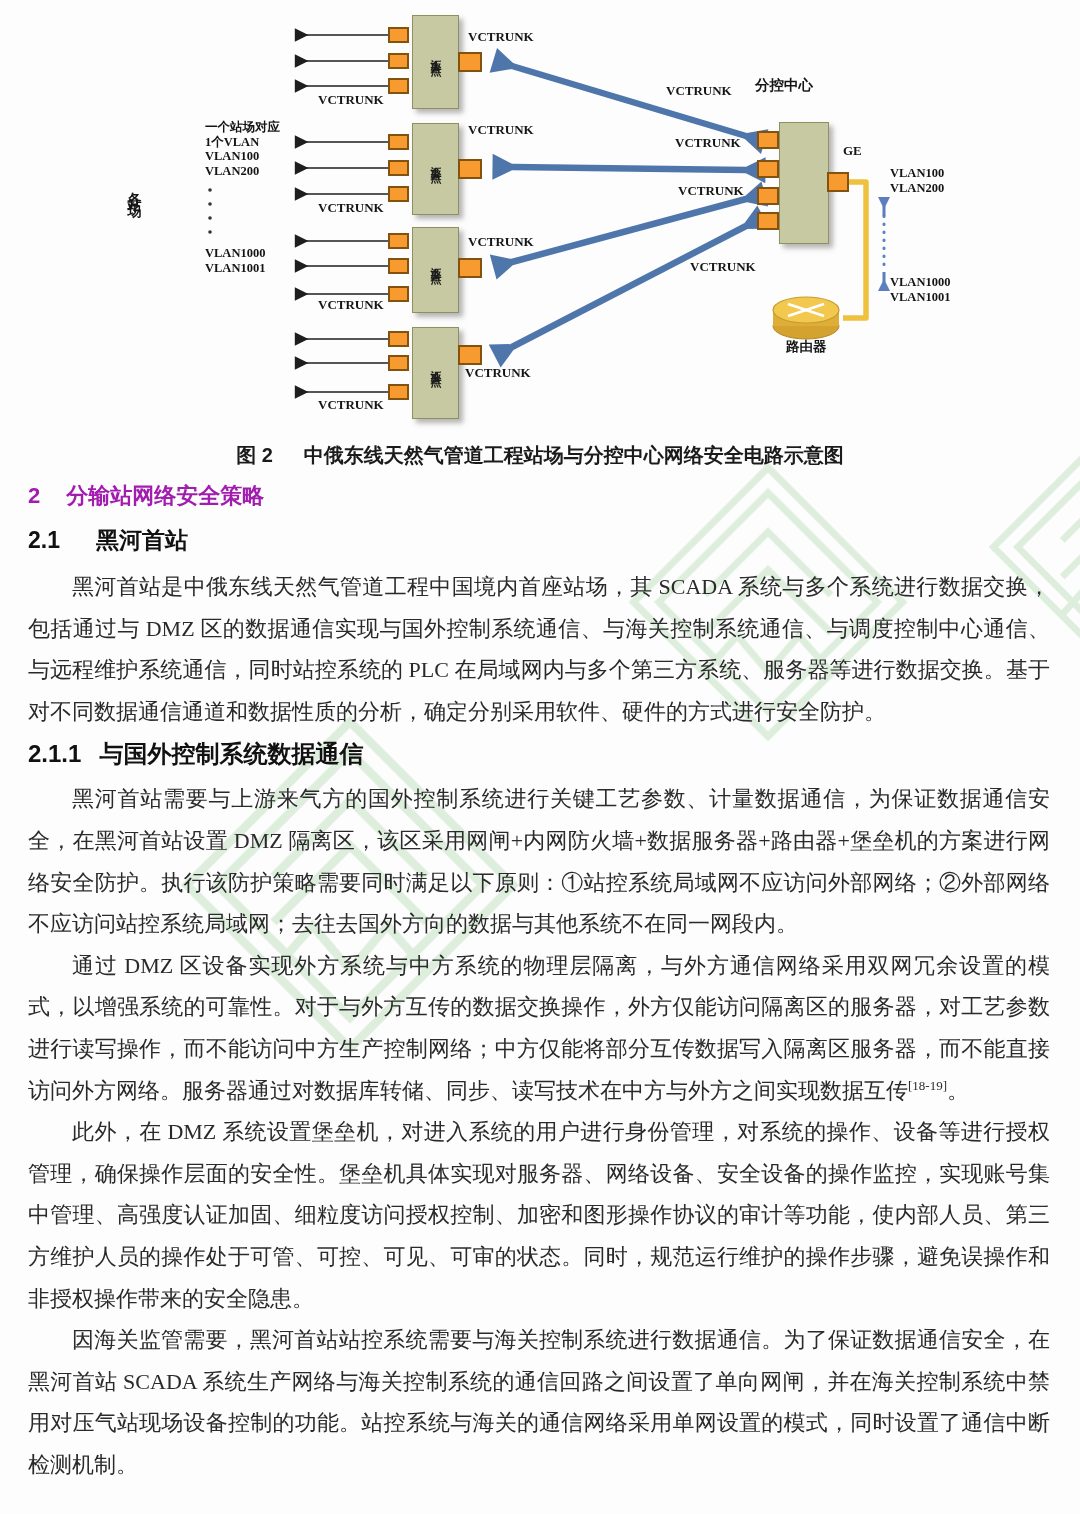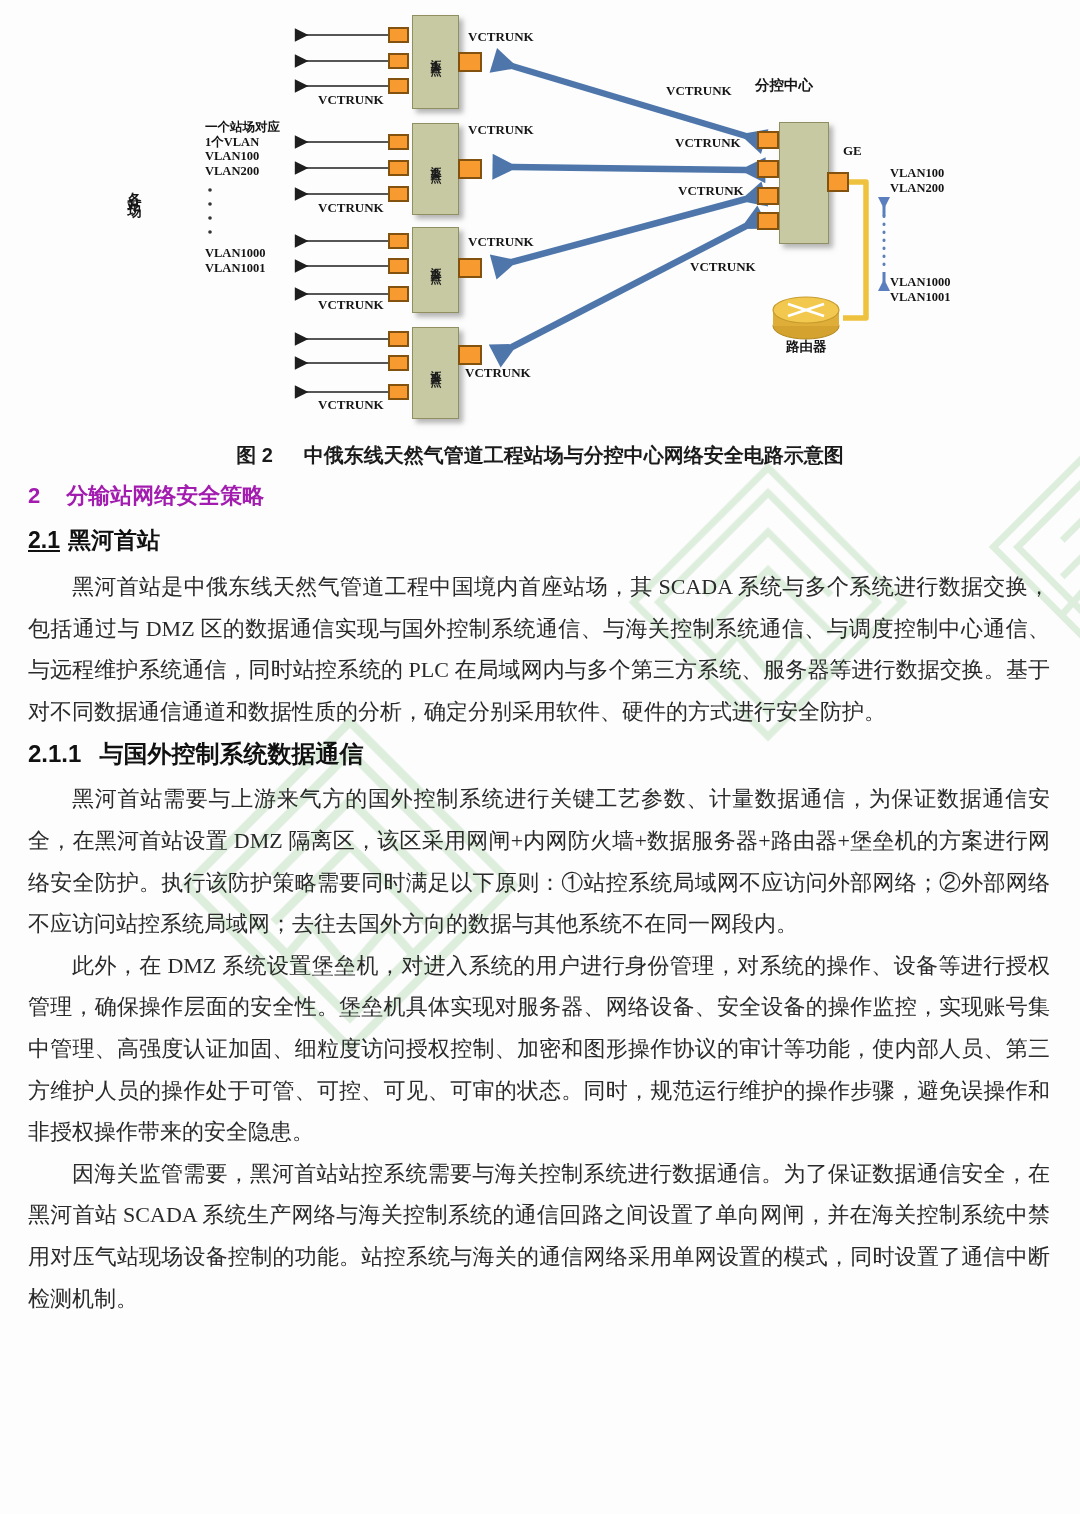--- a/index.html
+++ b/index.html
@@ -46,21 +46,21 @@
   .text-col{position:relative; z-index:1; margin:0 30px 0 28px;}
   .h-l1{
     font-family:"Liberation Sans","DejaVu Sans",sans-serif; font-weight:bold;
     font-size:22px; color:#a21caf; margin:6px 0 14px 0;
   }
   .h-l1 .num{margin-right:26px;}
   .h-l2{
     font-family:"Liberation Sans","DejaVu Sans",sans-serif; font-weight:bold;
     font-size:23px; color:#111; margin:0 0 10px 0;
   }
-  .h-l2 .num{margin-right:8px;text-decoration:underline;}
+  .h-l2 .num{margin-right:36px;}
   .h-l3{
     font-family:"Liberation Sans","DejaVu Sans",sans-serif; font-weight:bold;
     font-size:24px; color:#111; margin:6px 0 8px 0;
   }
   .h-l3 .num{margin-right:18px;}
   .body-p{
     margin:0; font-size:22px; line-height:41.6px; text-align:justify;
     text-indent:2em; color:#2a2a2a; text-justify:inter-ideograph;
   }
   .body-p sup{font-size:13px; line-height:0;}
@@ -254,20 +254,21 @@
     </div>
 
     <p class="body-p">黑河首站是中俄东线天然气管道工程中国境内首座站场，其 SCADA 系统与多个系统进行数据交换，包括通过与 DMZ 区的数据通信实现与国外控制系统通信、与海关控制系统通信、与调度控制中心通信、与远程维护系统通信，同时站控系统的 PLC 在局域网内与多个第三方系统、服务器等进行数据交换。基于对不同数据通信通道和数据性质的分析，确定分别采用软件、硬件的方式进行安全防护。</p>
 
     <div class="h-l3">
       <span class="num">2.1.1</span><span>与国外控制系统数据通信</span>
     </div>
 
     <p class="body-p">黑河首站需要与上游来气方的国外控制系统进行关键工艺参数、计量数据通信，为保证数据通信安全，在黑河首站设置 DMZ 隔离区，该区采用网闸+内网防火墙+数据服务器+路由器+堡垒机的方案进行网络安全防护。执行该防护策略需要同时满足以下原则：①站控系统局域网不应访问外部网络；②外部网络不应访问站控系统局域网；去往去国外方向的数据与其他系统不在同一网段内。</p>
 
+    <p class="body-p"><span>通过 DMZ 区设备实现外方系统与中方系统的物理层隔离，与外方通信网络采用双网冗余设置的模式，以增强系统的可靠性。对于与外方互传的数据交换操作，外方仅能访问隔离区的服务器，对工艺参数进行读写操作，而不能访问中方生产控制网络；中方仅能将部分互传数据写入隔离区服务器，而不能直接访问外方网络。服务器通过对数据库转储、同步、读写技术在中方与外方之间实现数据互传</span><sup>[18-19]</sup><span>。</span></p>
 
     <p class="body-p">此外，在 DMZ 系统设置堡垒机，对进入系统的用户进行身份管理，对系统的操作、设备等进行授权管理，确保操作层面的安全性。堡垒机具体实现对服务器、网络设备、安全设备的操作监控，实现账号集中管理、高强度认证加固、细粒度访问授权控制、加密和图形操作协议的审计等功能，使内部人员、第三方维护人员的操作处于可管、可控、可见、可审的状态。同时，规范运行维护的操作步骤，避免误操作和非授权操作带来的安全隐患。</p>
 
 
     <p class="body-p">因海关监管需要，黑河首站站控系统需要与海关控制系统进行数据通信。为了保证数据通信安全，在黑河首站 SCADA 系统生产网络与海关控制系统的通信回路之间设置了单向网闸，并在海关控制系统中禁用对压气站现场设备控制的功能。站控系统与海关的通信网络采用单网设置的模式，同时设置了通信中断检测机制。</p>
 
   </div>
 </div>
 
 </body></html>

